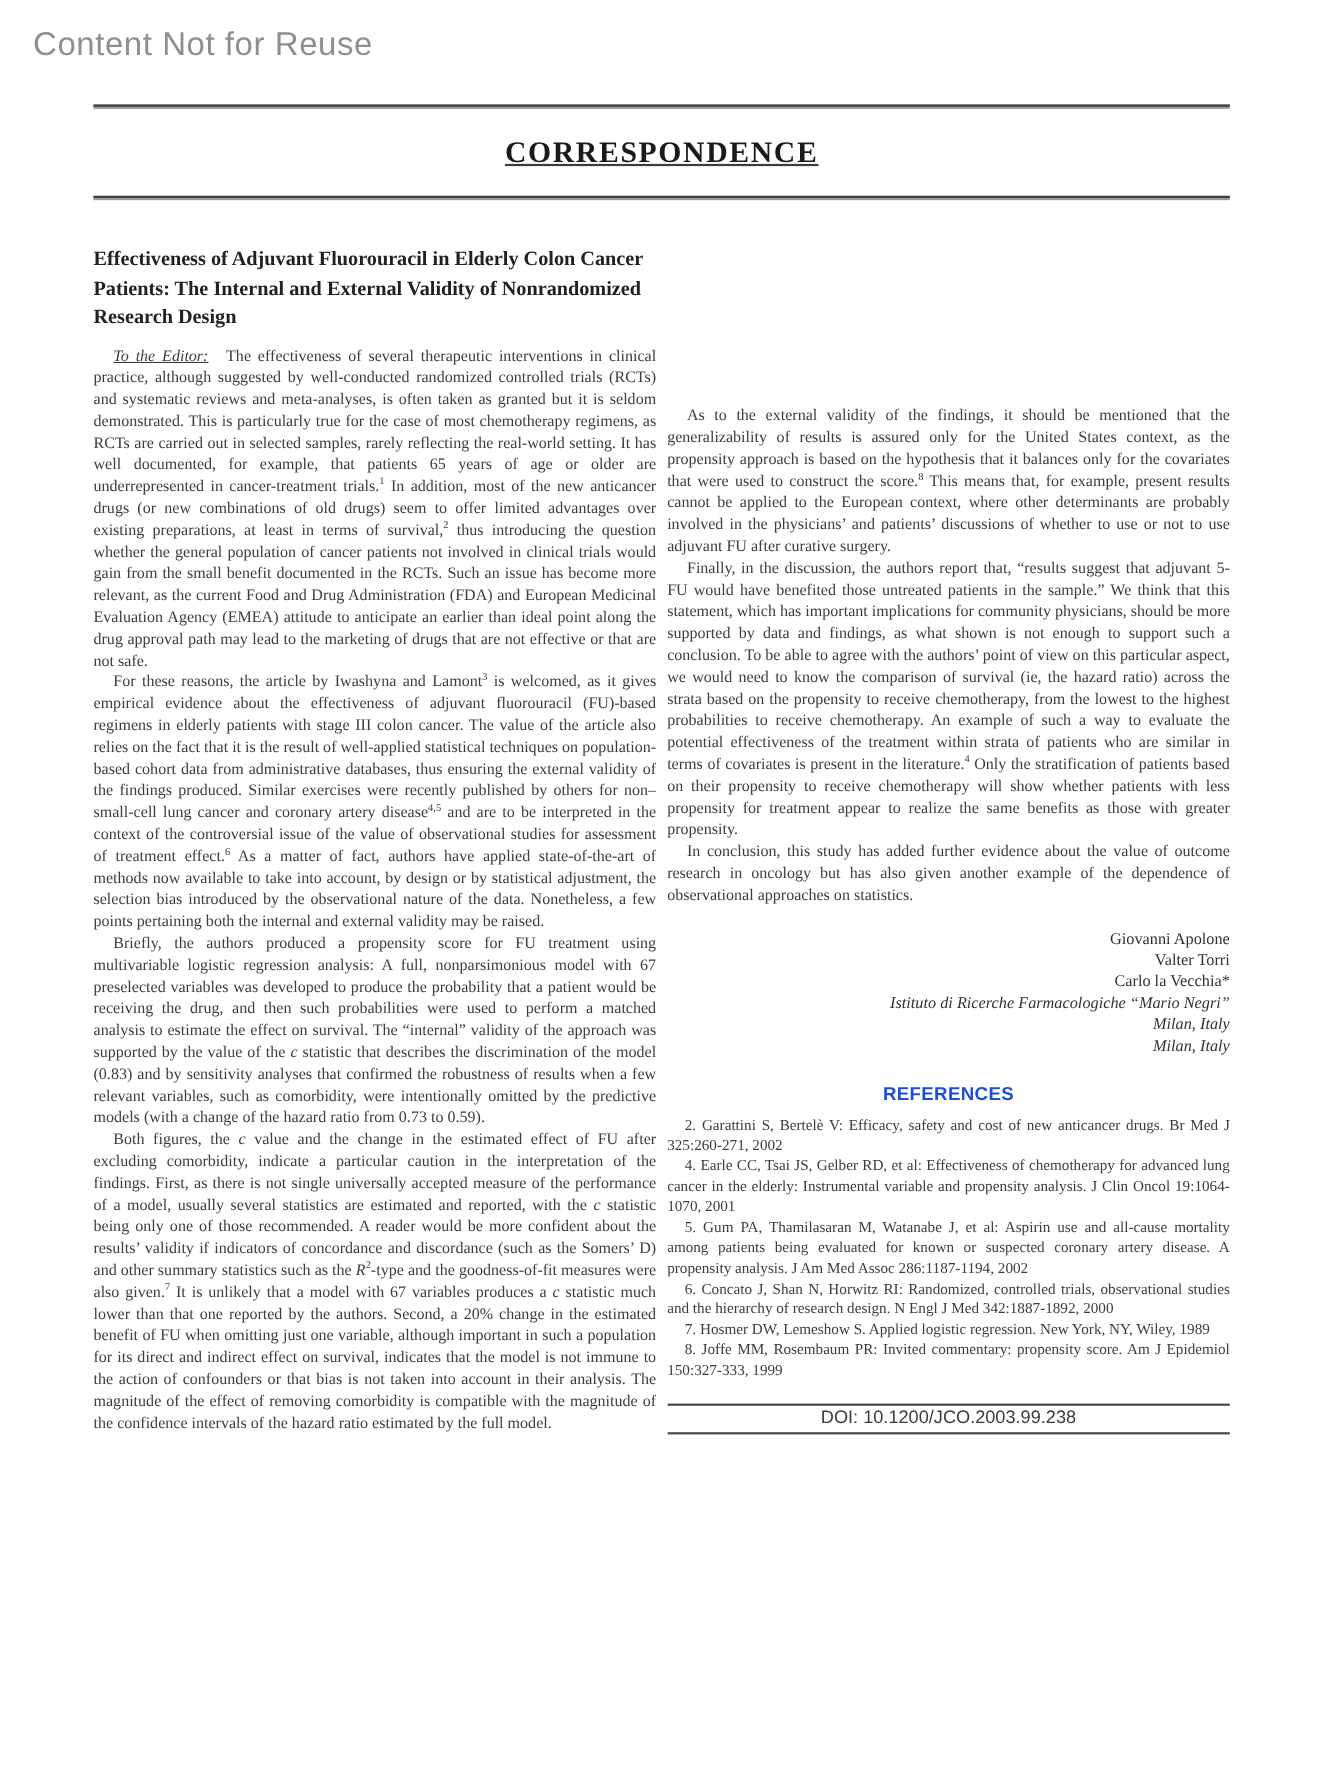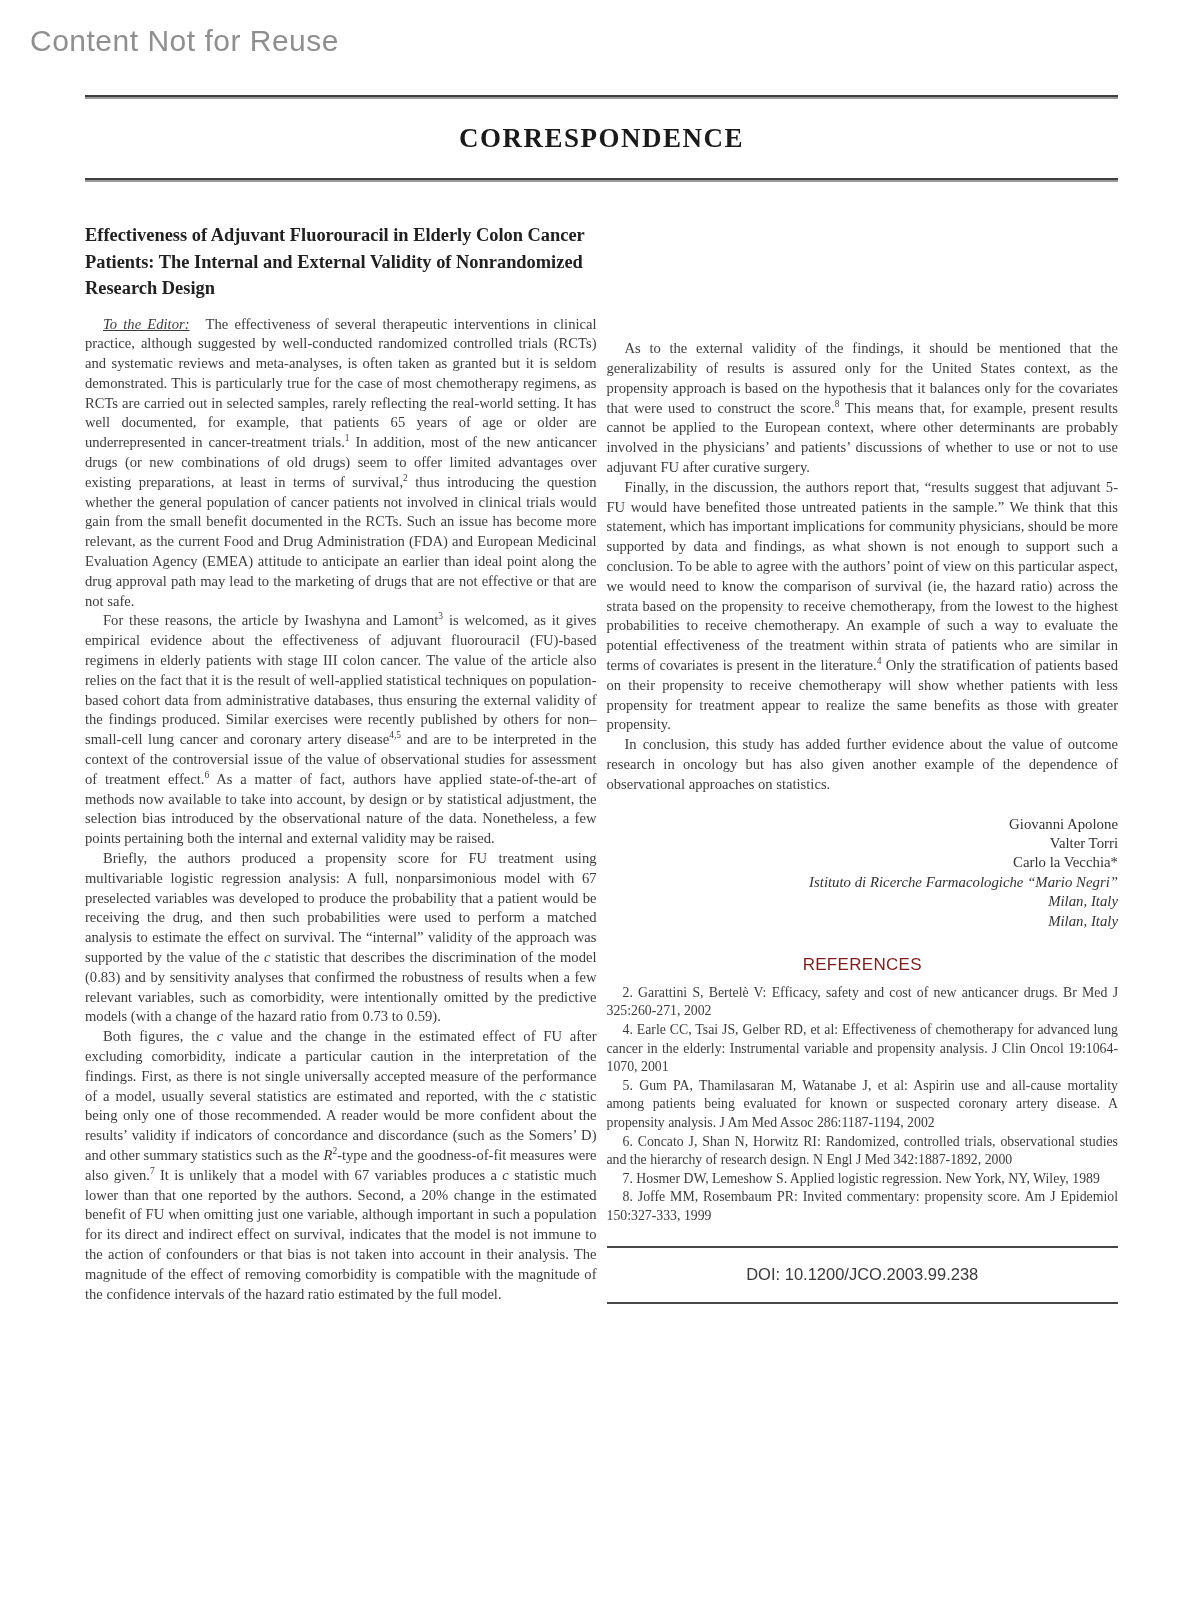--- a/index.html
+++ b/index.html
@@ -10,21 +10,21 @@
     font-family:"Liberation Serif", serif;
     color:#3c3c3c;
     overflow:hidden;
   }
   .watermark{
     position:absolute;top:24px;left:30px;
     font-family:"Liberation Sans", sans-serif;
     font-size:30px;font-weight:400;color:#8f8f8f;
     letter-spacing:0.5px;
   }
-  .head{margin:95px 82px 0 85px;}
+  .head{margin:95px 82px 0 85px;text-decoration:underline;}
   .drule{
     height:2px;
     border-top:2px solid #3f3f3f;
     background:#9a9a9a;
   }
   .corr-title{
     text-align:center;
     font-size:27px;font-weight:bold;
     letter-spacing:1.5px;
     color:#1a1a1a;
@@ -56,39 +56,39 @@
   sup{font-size:0.65em;vertical-align:super;line-height:0;}
   .signature{
     margin-top:20px;
     text-align:right;
     font-size:14.8px;line-height:19.4px;
     color:#323232;
   }
   .signature .affil{font-style:italic;}
   .refs-heading{
     font-family:"Liberation Sans", sans-serif;
-    font-weight:400;
+    font-weight:700;
     text-align:center;
     font-size:17px;letter-spacing:0.3px;
-    color:#7f1d1d;
+    color:#1d4ed8;
     margin:24px 0 9px 0;
   }
   .ref{
     margin:0;
     font-size:13.8px;line-height:18.6px;
     text-indent:16px;
     text-align:justify;
   }
   .doi-block{margin-top:20px;}
   .doi-rule{height:2.5px;background:#474747;}
   .doi-text{
     font-family:"Liberation Sans", sans-serif;
     text-align:center;
     font-size:16.5px;color:#3b3b3b;
-    padding:17px 0;
+    padding:2px 0;
   }
   .footer{
     position:absolute;
     left:85px;right:82px;top:1452px;
     display:flex;justify-content:space-between;align-items:baseline;
     font-family:"Liberation Sans", sans-serif;
   }
   .page-num{font-size:20px;color:#0c4a6e;}
   .journal-line{font-size:15.5px;font-style:italic;color:#2e2e2e;}
 </style>

